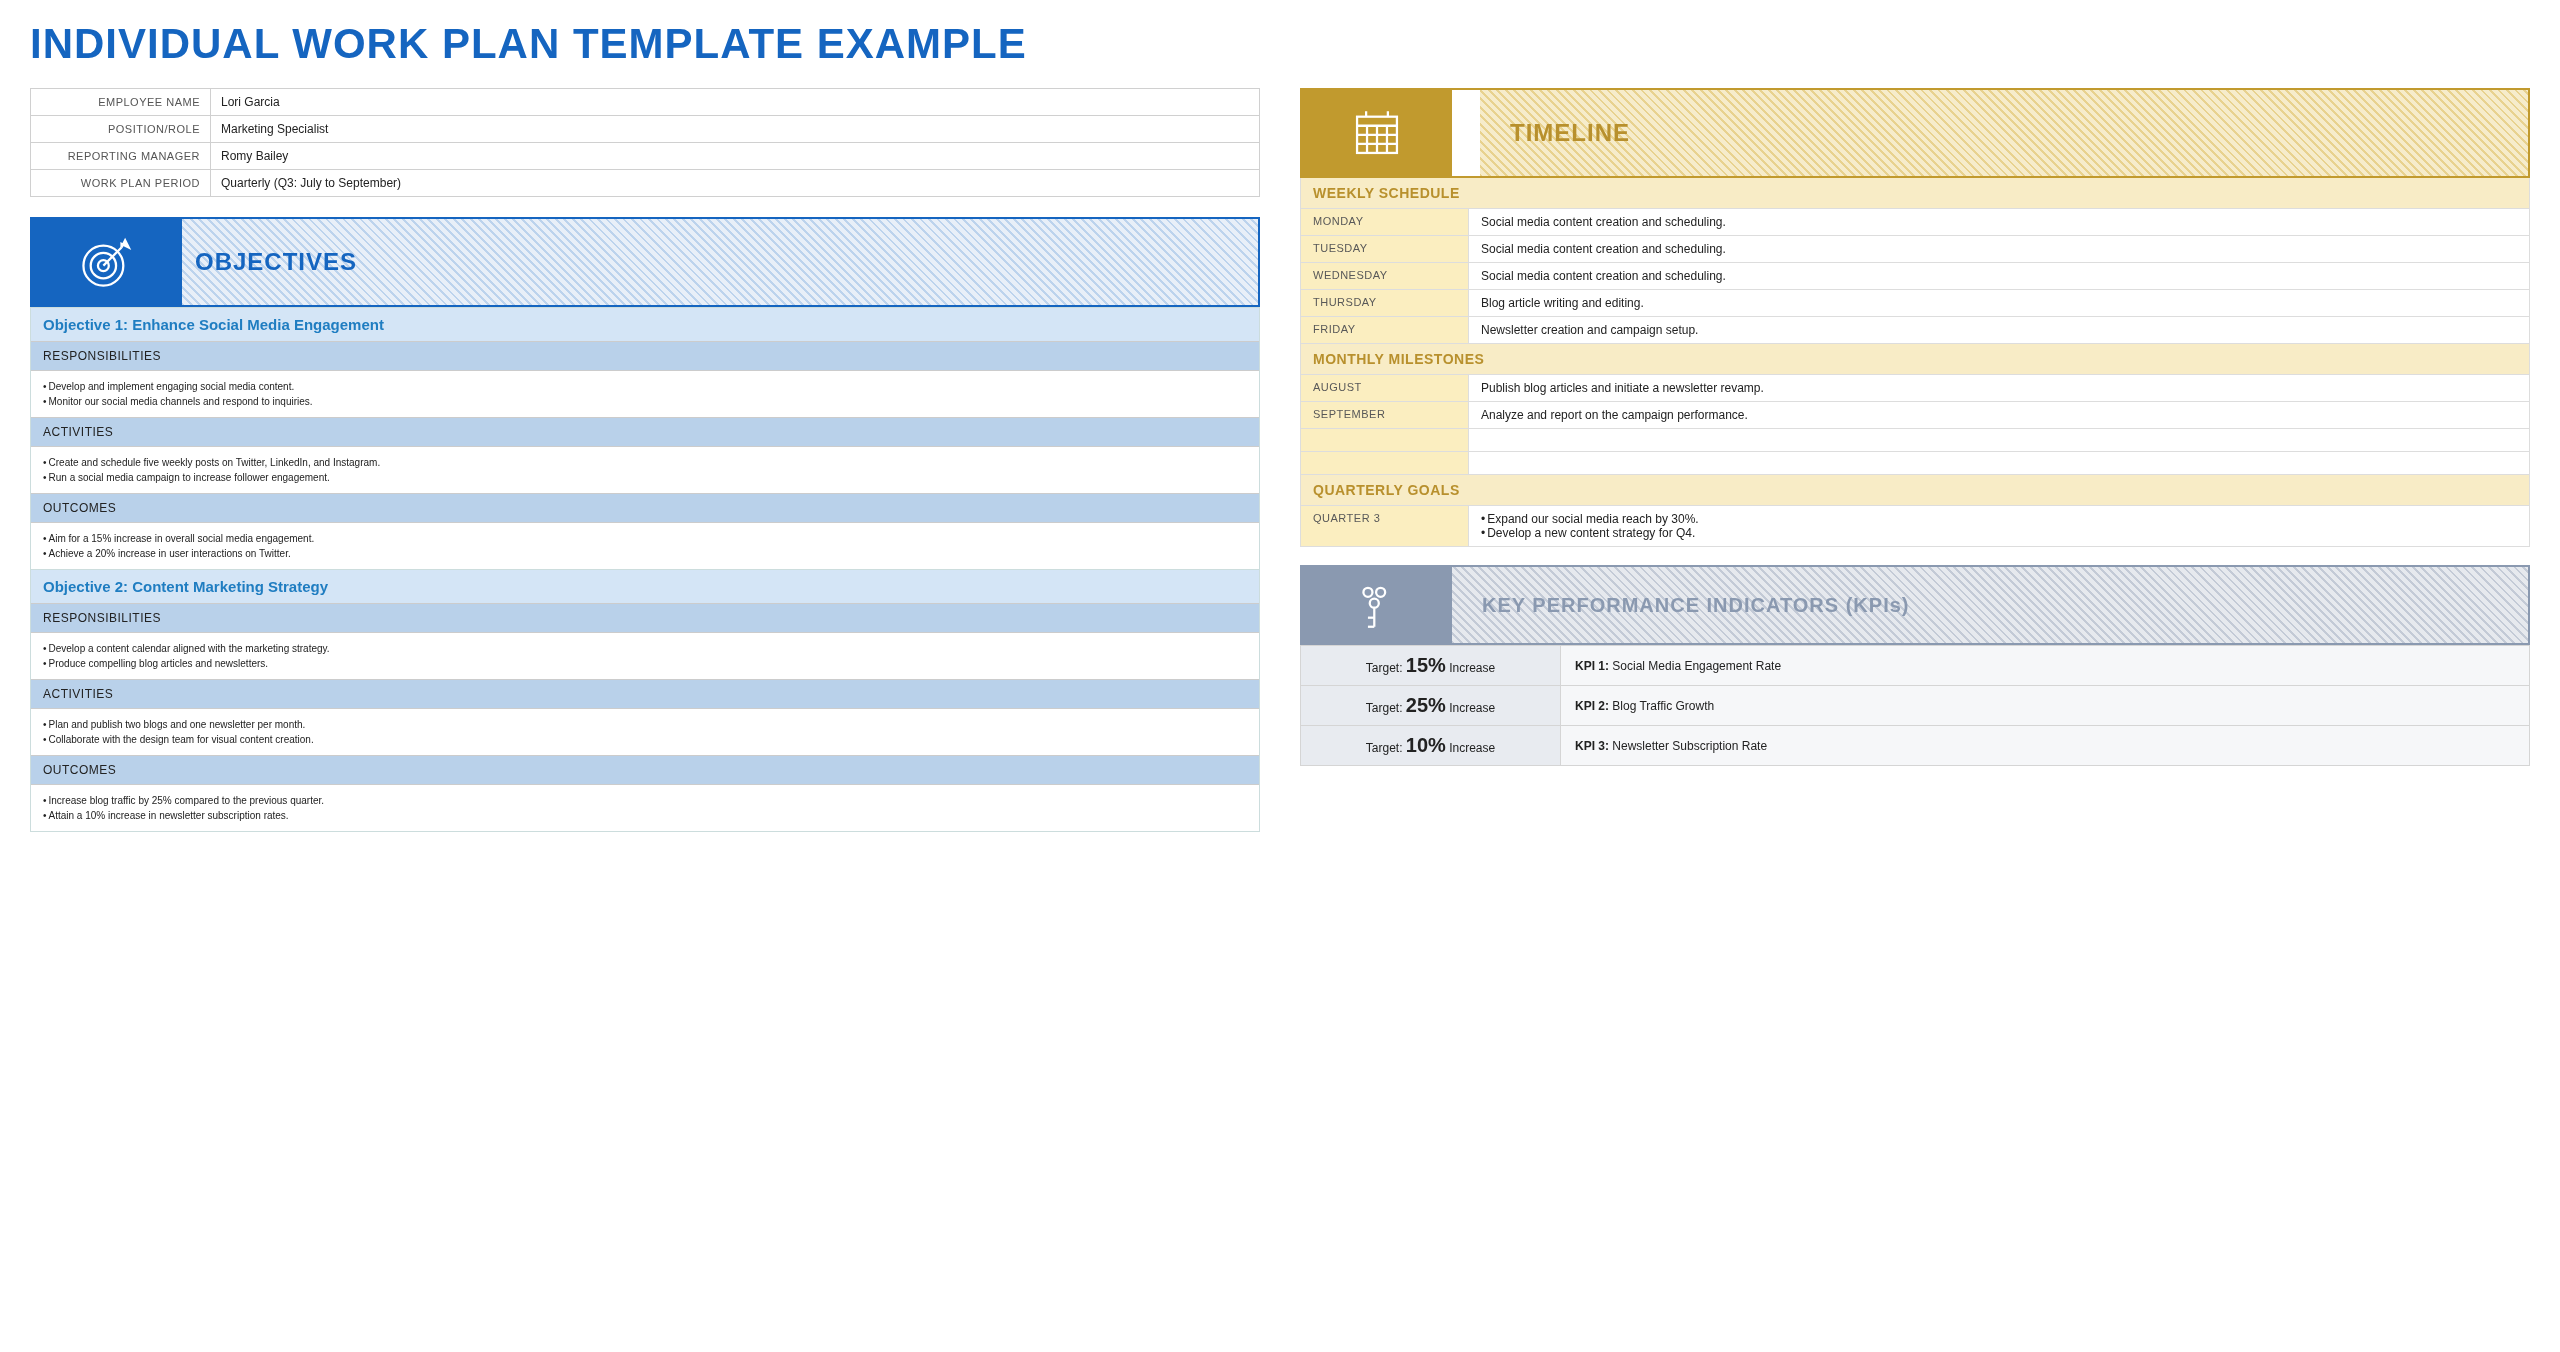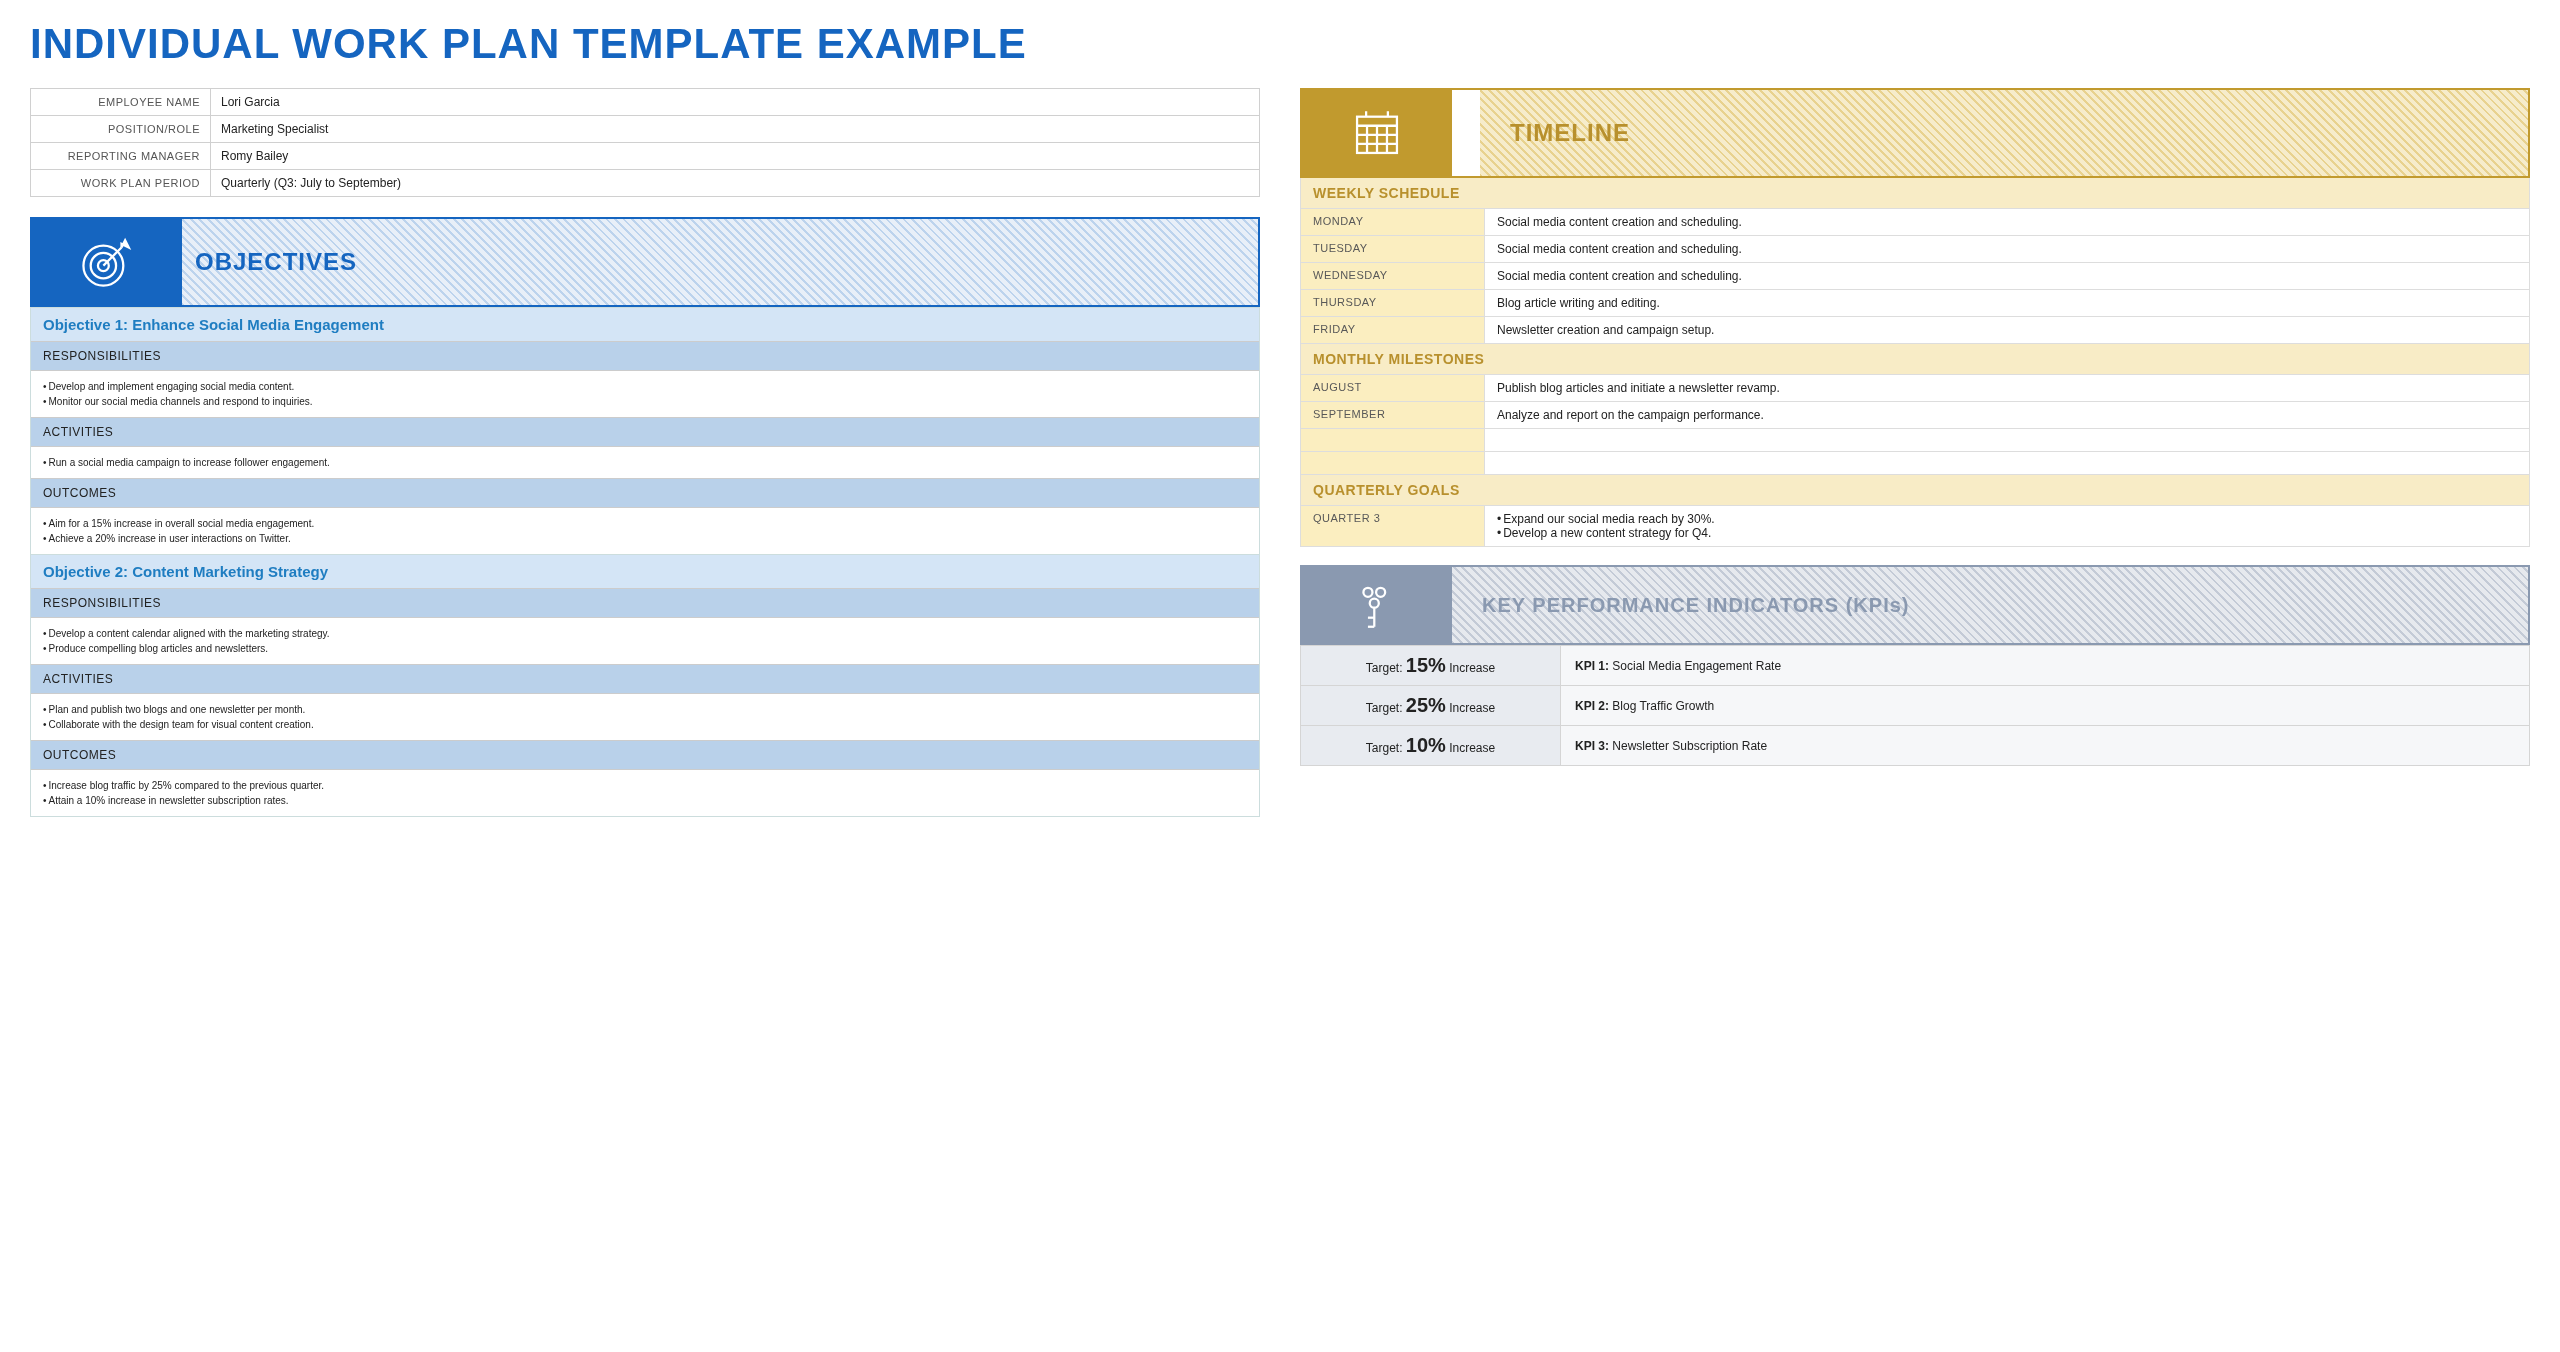--- a/index.html
+++ b/index.html
@@ -134,21 +134,21 @@
     border: 1px solid #ddd;
     border-top: none;
     letter-spacing: 0.5px;
   }
   .tl-row {
     display: flex;
     border: 1px solid #ddd;
     border-top: none;
   }
   .tl-row .tl-key {
-    width: 184px;
+    width: 168px;
     background: #fbeec0;
     color: #585858;
     font-size: 11px;
     padding: 6px 12px;
     border-right: 1px solid #ddd;
     letter-spacing: 0.5px;
   }
   .tl-row .tl-val {
     flex: 1;
     background: #fff;
@@ -228,20 +228,21 @@
 
     <div class="obj-section" id="obj-body">
         <div class="obj-title">Objective 1: Enhance Social Media Engagement</div>
         <div class="obj-sub">RESPONSIBILITIES</div>
         <div class="obj-content">
           <div>Develop and implement engaging social media content.</div>
           <div>Monitor our social media channels and respond to inquiries.</div>
         </div>
         <div class="obj-sub">ACTIVITIES</div>
         <div class="obj-content">
+          <div>Create and schedule five weekly posts on Twitter, LinkedIn, and Instagram.</div>
           <div>Run a social media campaign to increase follower engagement.</div>
         </div>
         <div class="obj-sub">OUTCOMES</div>
         <div class="obj-content">
           <div>Aim for a 15% increase in overall social media engagement.</div>
           <div>Achieve a 20% increase in user interactions on Twitter.</div>
         </div>
         <div class="obj-title">Objective 2: Content Marketing Strategy</div>
         <div class="obj-sub">RESPONSIBILITIES</div>
         <div class="obj-content">

